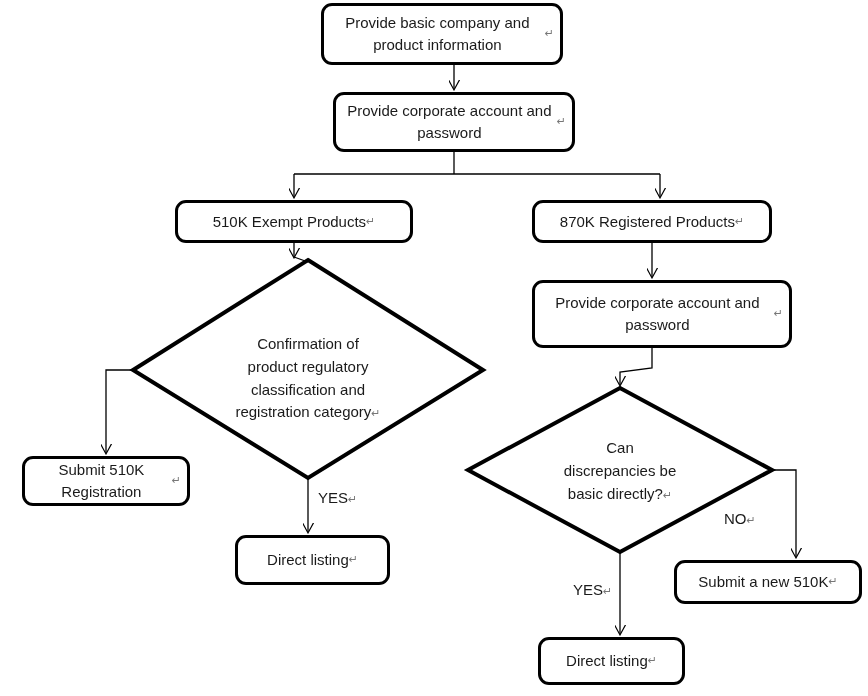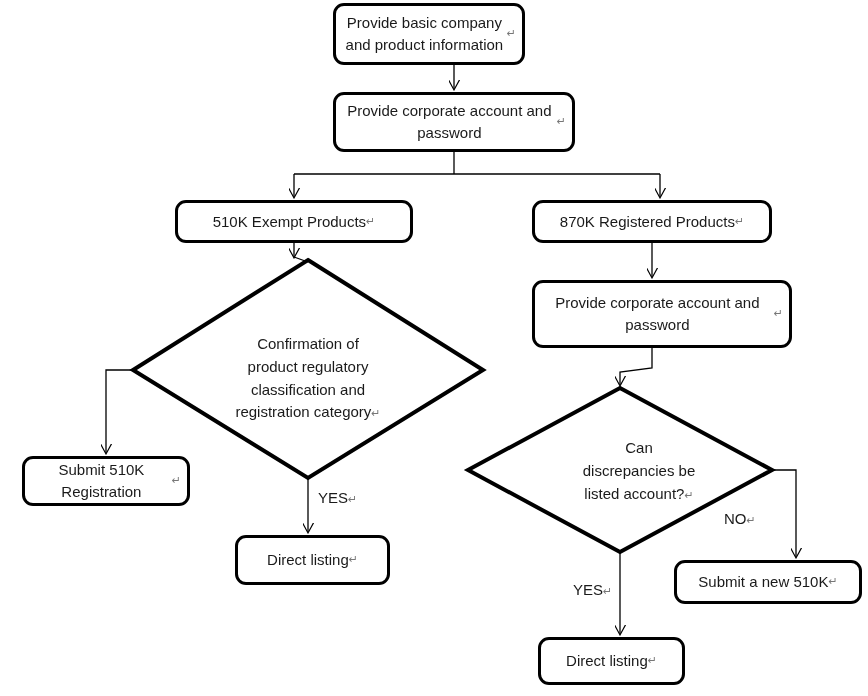--- a/index.html
+++ b/index.html
@@ -82,21 +82,21 @@
       <path d="M652,242 L652,277" marker-end="url(#arrow)"></path>
 
       <path d="M652,348 L652,368 L620,372 L620,385" marker-end="url(#arrow)"></path>
 
       <path d="M772,470 L796,470 L796,557" marker-end="url(#arrow)"></path>
 
       <path d="M620,552 L620,634" marker-end="url(#arrow)"></path>
     </g>
   </svg>
 
-  <div class="node" style="left:333px;top:3px;width:192px;height:62px;justify-content:flex-end;">
+  <div class="node" style="left:321px;top:3px;width:242px;height:62px;justify-content:flex-end;">
     <span class="txt">Provide basic company and product information</span>
       <span class="ret">↵</span>
   </div>
 
   <div class="node" style="left:333px;top:92px;width:242px;height:60px;">
     <span class="txt">Provide corporate account and password</span>
       <span class="ret">↵</span>
   </div>
 
   <div class="node" style="left:175px;top:200px;width:238px;height:43px;">
@@ -134,24 +134,24 @@
       <span class="ret">↵</span>
   </div>
 
   <div class="diamond-label" style="left:198px;top:333px;width:220px;">
     <div>Confirmation of</div>
     <div>product regulatory</div>
     <div>classification and</div>
     <div><span>registration category</span><span class="ret">↵</span></div>
   </div>
 
-  <div class="diamond-label" style="left:539px;top:437px;width:200px;">
+  <div class="diamond-label" style="left:520px;top:437px;width:200px;">
     <div>Can</div>
     <div>discrepancies be</div>
-    <div><span>listed account?</span><span class="ret">↵</span></div>
+    <div><span>basic directly?</span><span class="ret">↵</span></div>
   </div>
 
   <div class="edge-label" style="left:318px;top:489px;">
     <span>YES</span><span class="ret">↵</span>
   </div>
 
   <div class="edge-label" style="left:724px;top:510px;">
     <span>NO</span><span class="ret">↵</span>
   </div>
 

